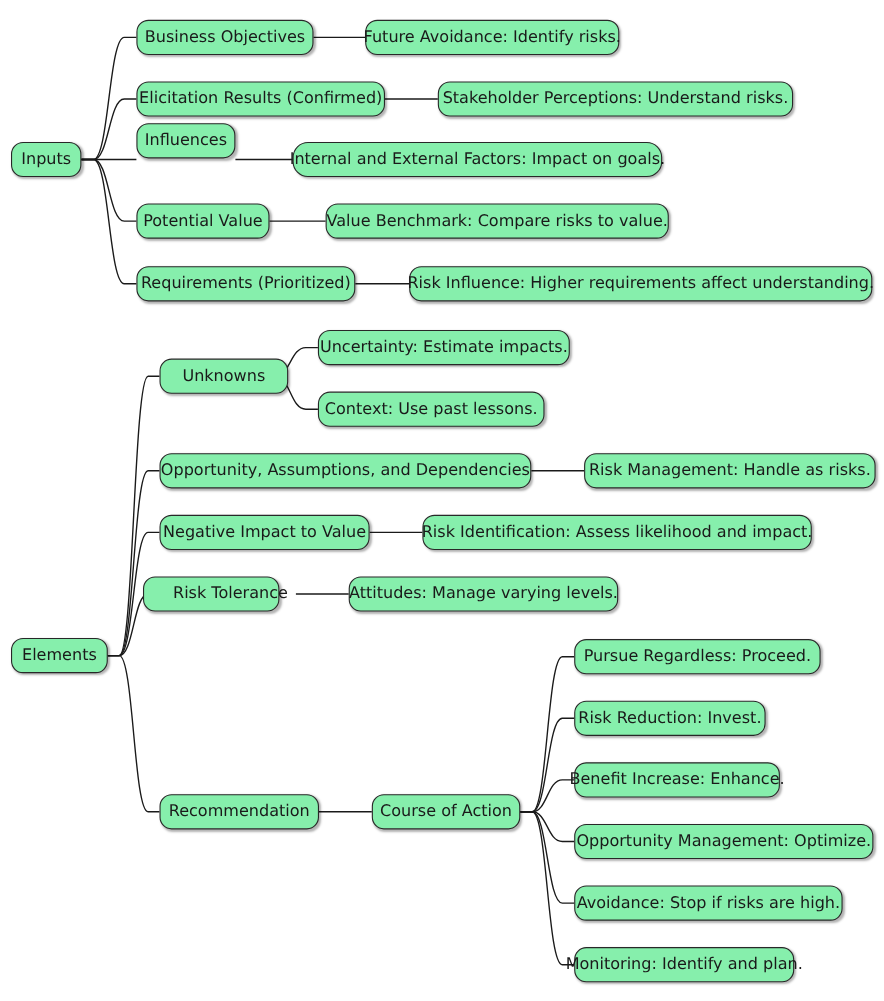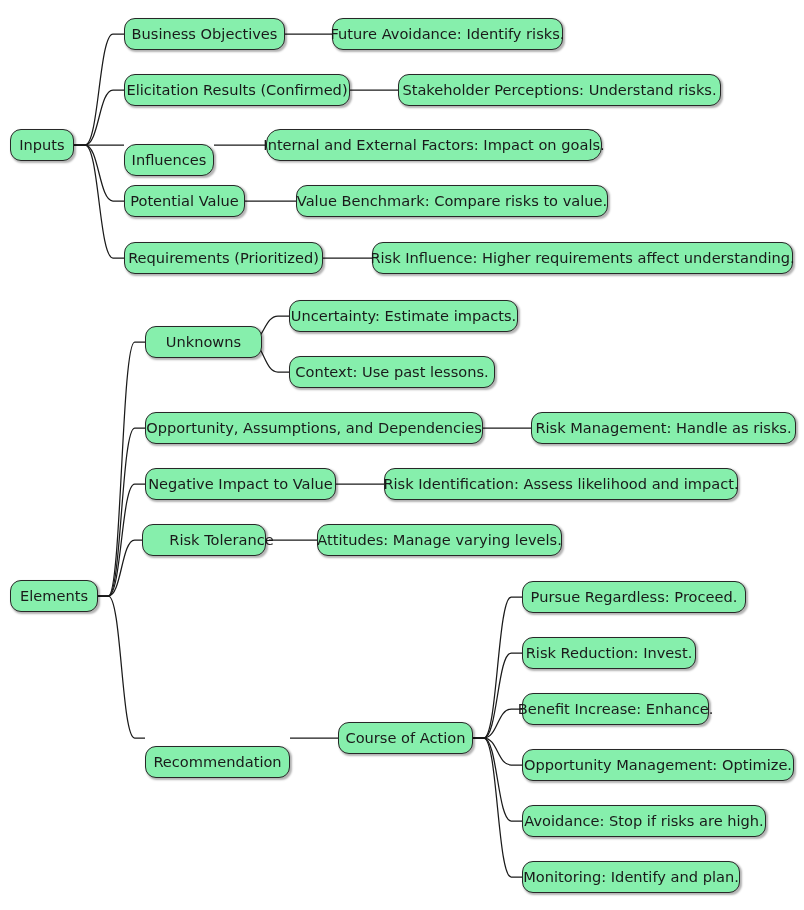--- a/index.html
+++ b/index.html
@@ -85,21 +85,21 @@
   </div>
   <div class="node" style="left: 332px; top: 18px; width: 231px;">
     <span class="node-label">Future Avoidance: Identify risks.</span>
   </div>
   <div class="node" style="left: 124px; top: 74px; width: 226px;">
     <span class="node-label">Elicitation Results (Confirmed)</span>
   </div>
   <div class="node" style="left: 398px; top: 74px; width: 323px;">
     <span class="node-label">Stakeholder Perceptions: Understand risks.</span>
   </div>
-  <div class="node" style="left: 124px; top: 144px; width: 90px; border-radius: 12px;">
+  <div class="node" style="left: 124px; top: 112px; width: 90px;">
     <span class="node-label">Influences</span>
   </div>
   <div class="node" style="left: 266px; top: 129px; width: 336px; border-radius: 14px;">
     <span class="node-label">Internal and External Factors: Impact on goals.</span>
   </div>
   <div class="node" style="left: 124px; top: 185px; width: 121px;">
     <span class="node-label">Potential Value</span>
   </div>
   <div class="node" style="left: 296px; top: 185px; width: 312px;">
     <span class="node-label">Value Benchmark: Compare risks to value.</span>
@@ -127,43 +127,43 @@
   </div>
   <div class="node" style="left: 531px; top: 412px; width: 265px;">
     <span class="node-label">Risk Management: Handle as risks.</span>
   </div>
   <div class="node" style="left: 384px; top: 468px; width: 354px;">
     <span class="node-label">Risk Identification: Assess likelihood and impact.</span>
   </div>
   <div class="node" style="left: 145px; top: 468px; width: 191px;">
     <span class="node-label">Negative Impact to Value</span>
   </div>
-  <div class="node" style="left: 142px; top: 524px; width: 124px; padding-left: 45px;">
+  <div class="node" style="left: 130px; top: 524px; width: 124px; padding-left: 45px;">
     <span class="node-label">Risk Tolerance</span>
   </div>
   <div class="node" style="left: 317px; top: 524px; width: 245px;">
     <span class="node-label">Attitudes: Manage varying levels.</span>
   </div>
-  <div class="node" style="left: 145px; top: 722px; width: 145px; margin-top: 24px;">
+  <div class="node" style="left: 145px; top: 722px; width: 145px;">
     <span class="node-label">Recommendation</span>
   </div>
   <div class="node" style="left: 338px; top: 722px; width: 135px;">
     <span class="node-label">Course of Action</span>
   </div>
   <div class="node" style="left: 522px; top: 581px; width: 224px;">
     <span class="node-label">Pursue Regardless: Proceed.</span>
   </div>
   <div class="node" style="left: 522px; top: 637px; width: 174px;">
     <span class="node-label">Risk Reduction: Invest.</span>
   </div>
   <div class="node" style="left: 522px; top: 693px; width: 187px;">
     <span class="node-label">Benefit Increase: Enhance.</span>
   </div>
   <div class="node" style="left: 522px; top: 749px; width: 272px;">
     <span class="node-label">Opportunity Management: Optimize.</span>
   </div>
   <div class="node" style="left: 522px; top: 805px; width: 244px;">
     <span class="node-label">Avoidance: Stop if risks are high.</span>
   </div>
-  <div class="node" style="left: 522px; top: 861px; width: 218px;">
+  <div class="node" style="left: 522px; top: 861px; width: 200px;">
     <span class="node-label">Monitoring: Identify and plan.</span>
   </div>
 </div>
 
 </body></html>

